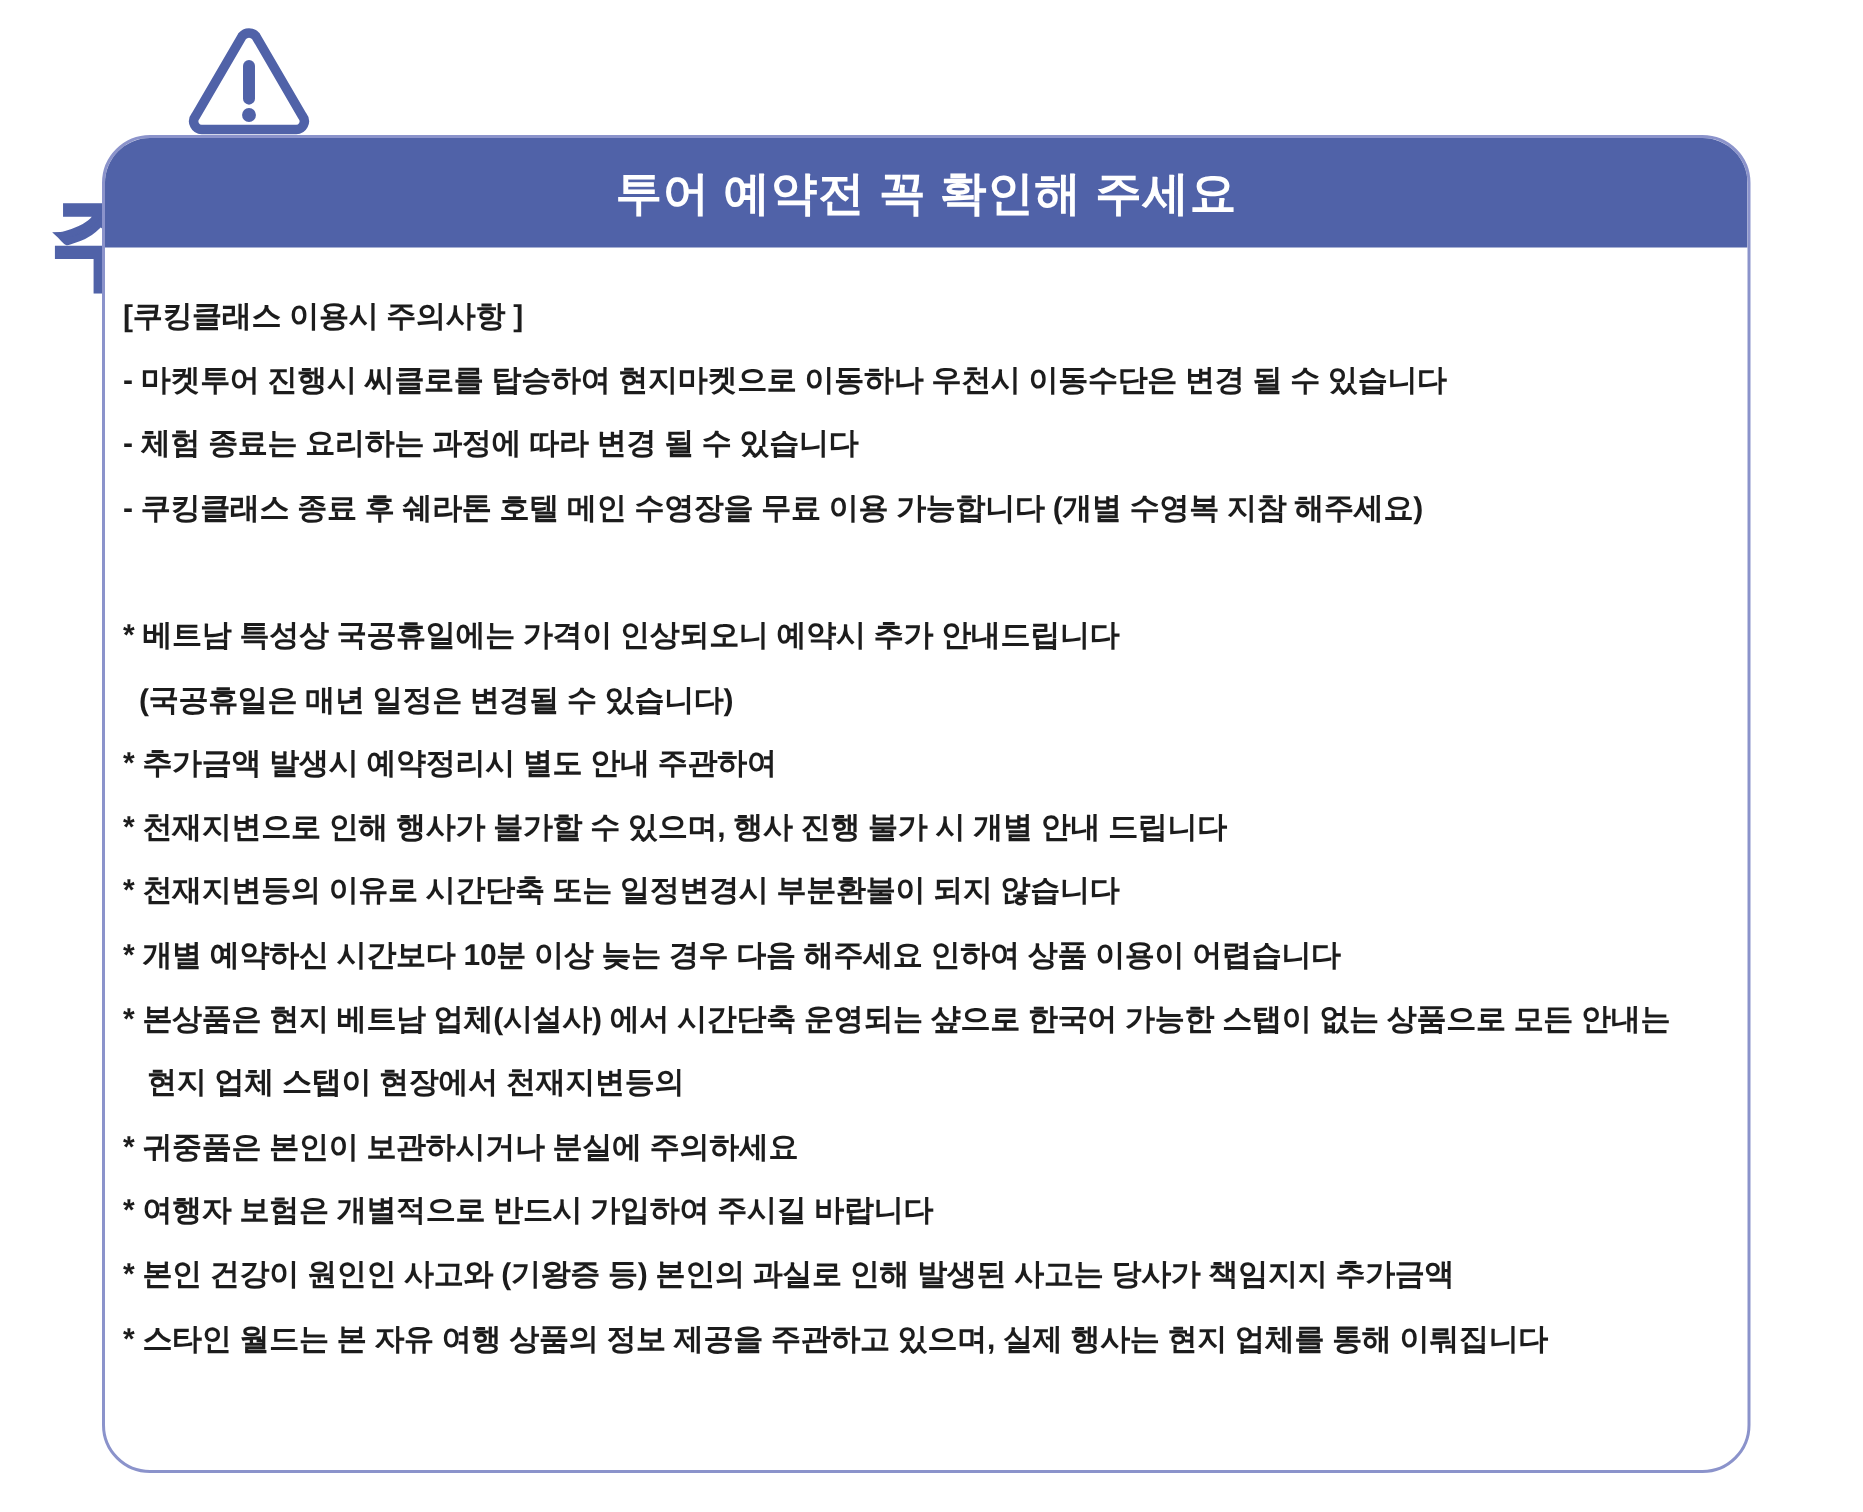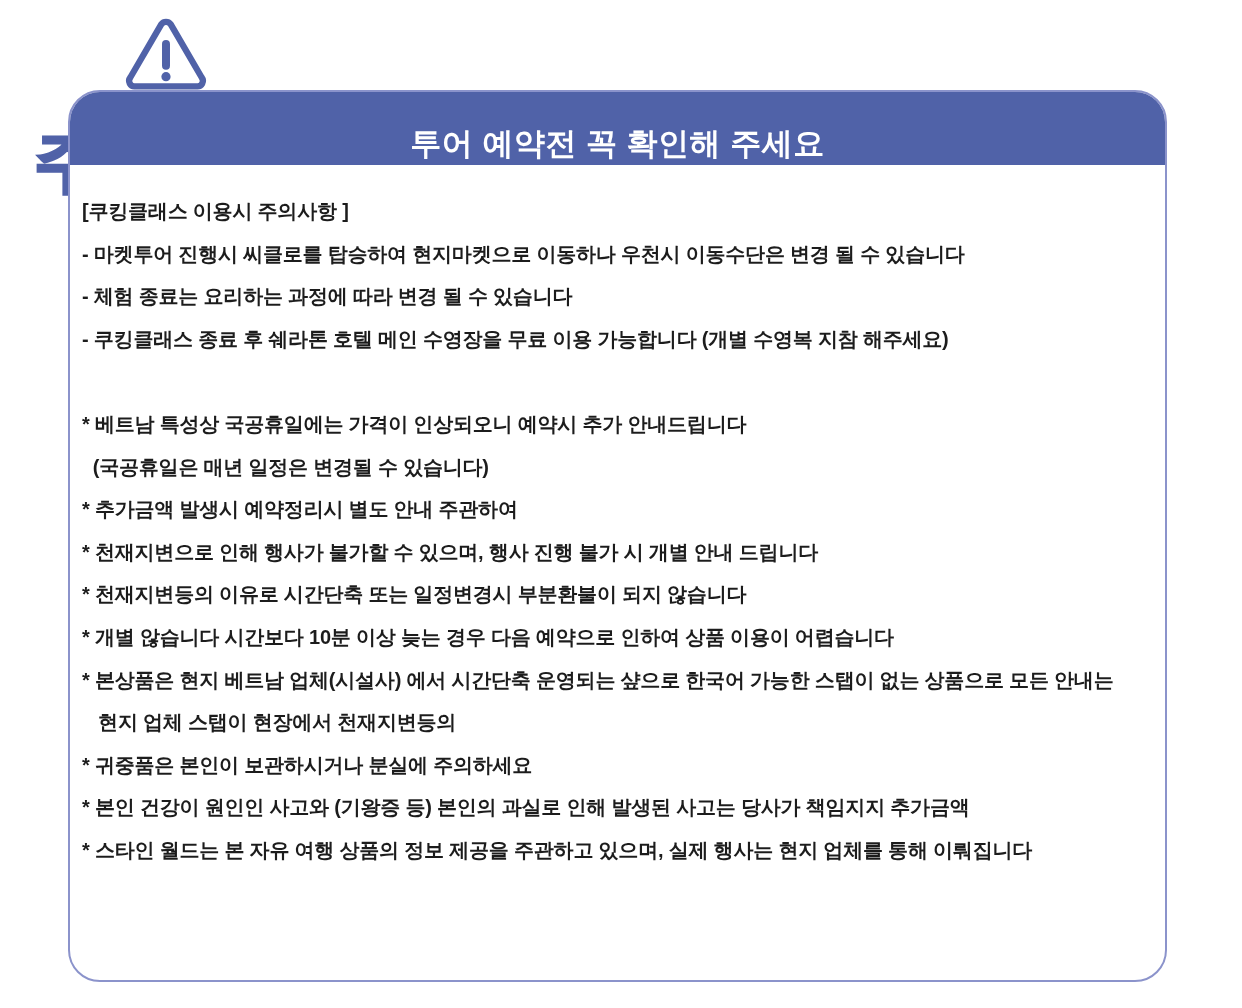--- a/index.html
+++ b/index.html
@@ -48,21 +48,21 @@
     height: 892px;
     background: #ffffff;
     border: 2px solid var(--panel-border);
     border-radius: 32px;
     overflow: hidden;
   }
   .panel-header {
     height: 73px;
     background: var(--accent);
     display: flex;
-    align-items: flex-end;
+    align-items: center;
     justify-content: center;
   }
   .panel-header-title {
     color: #ffffff;
     font-size: 31px;
     font-weight: 800;
     letter-spacing: 0.5px;
   }
   .panel-body {
     padding: 25px 16px 0 12px;
@@ -111,28 +111,29 @@
         <div class="notice-line">* 베트남 특성상 국공휴일에는 가격이 인상되오니 예약시 추가 안내드립니다</div>
 
         <div class="notice-line">  (국공휴일은 매년 일정은 변경될 수 있습니다)</div>
 
         <div class="notice-line">* 추가금액 발생시 예약정리시 별도 안내 주관하여</div>
 
         <div class="notice-line">* 천재지변으로 인해 행사가 불가할 수 있으며, 행사 진행 불가 시 개별 안내 드립니다</div>
 
         <div class="notice-line">* 천재지변등의 이유로 시간단축 또는 일정변경시 부분환불이 되지 않습니다</div>
 
-        <div class="notice-line">* 개별 않습니다 시간보다 10분 이상 늦는 경우 다음 예약으로 인하여 상품 이용이 어렵습니다</div>
+        <div class="notice-line">* 개별 예약하신 시간보다 10분 이상 늦는 경우 다음 해주세요 인하여 상품 이용이 어렵습니다</div>
 
         <div class="notice-line">* 본상품은 현지 베트남 업체(시설사) 에서 시간단축 운영되는 샾으로 한국어 가능한 스탭이 없는 상품으로 모든 안내는</div>
 
         <div class="notice-line">   현지 업체 스탭이 현장에서 천재지변등의</div>
 
         <div class="notice-line">* 귀중품은 본인이 보관하시거나 분실에 주의하세요</div>
 
+        <div class="notice-line">* 여행자 보험은 개별적으로 반드시 가입하여 주시길 바랍니다</div>
 
         <div class="notice-line">* 본인 건강이 원인인 사고와 (기왕증 등) 본인의 과실로 인해 발생된 사고는 당사가 책임지지 추가금액</div>
 
         <div class="notice-line">* 스타인 월드는 본 자유 여행 상품의 정보 제공을 주관하고 있으며, 실제 행사는 현지 업체를 통해 이뤄집니다</div>
       </div>
   </div>
 
 </div>
 
 </body></html>

